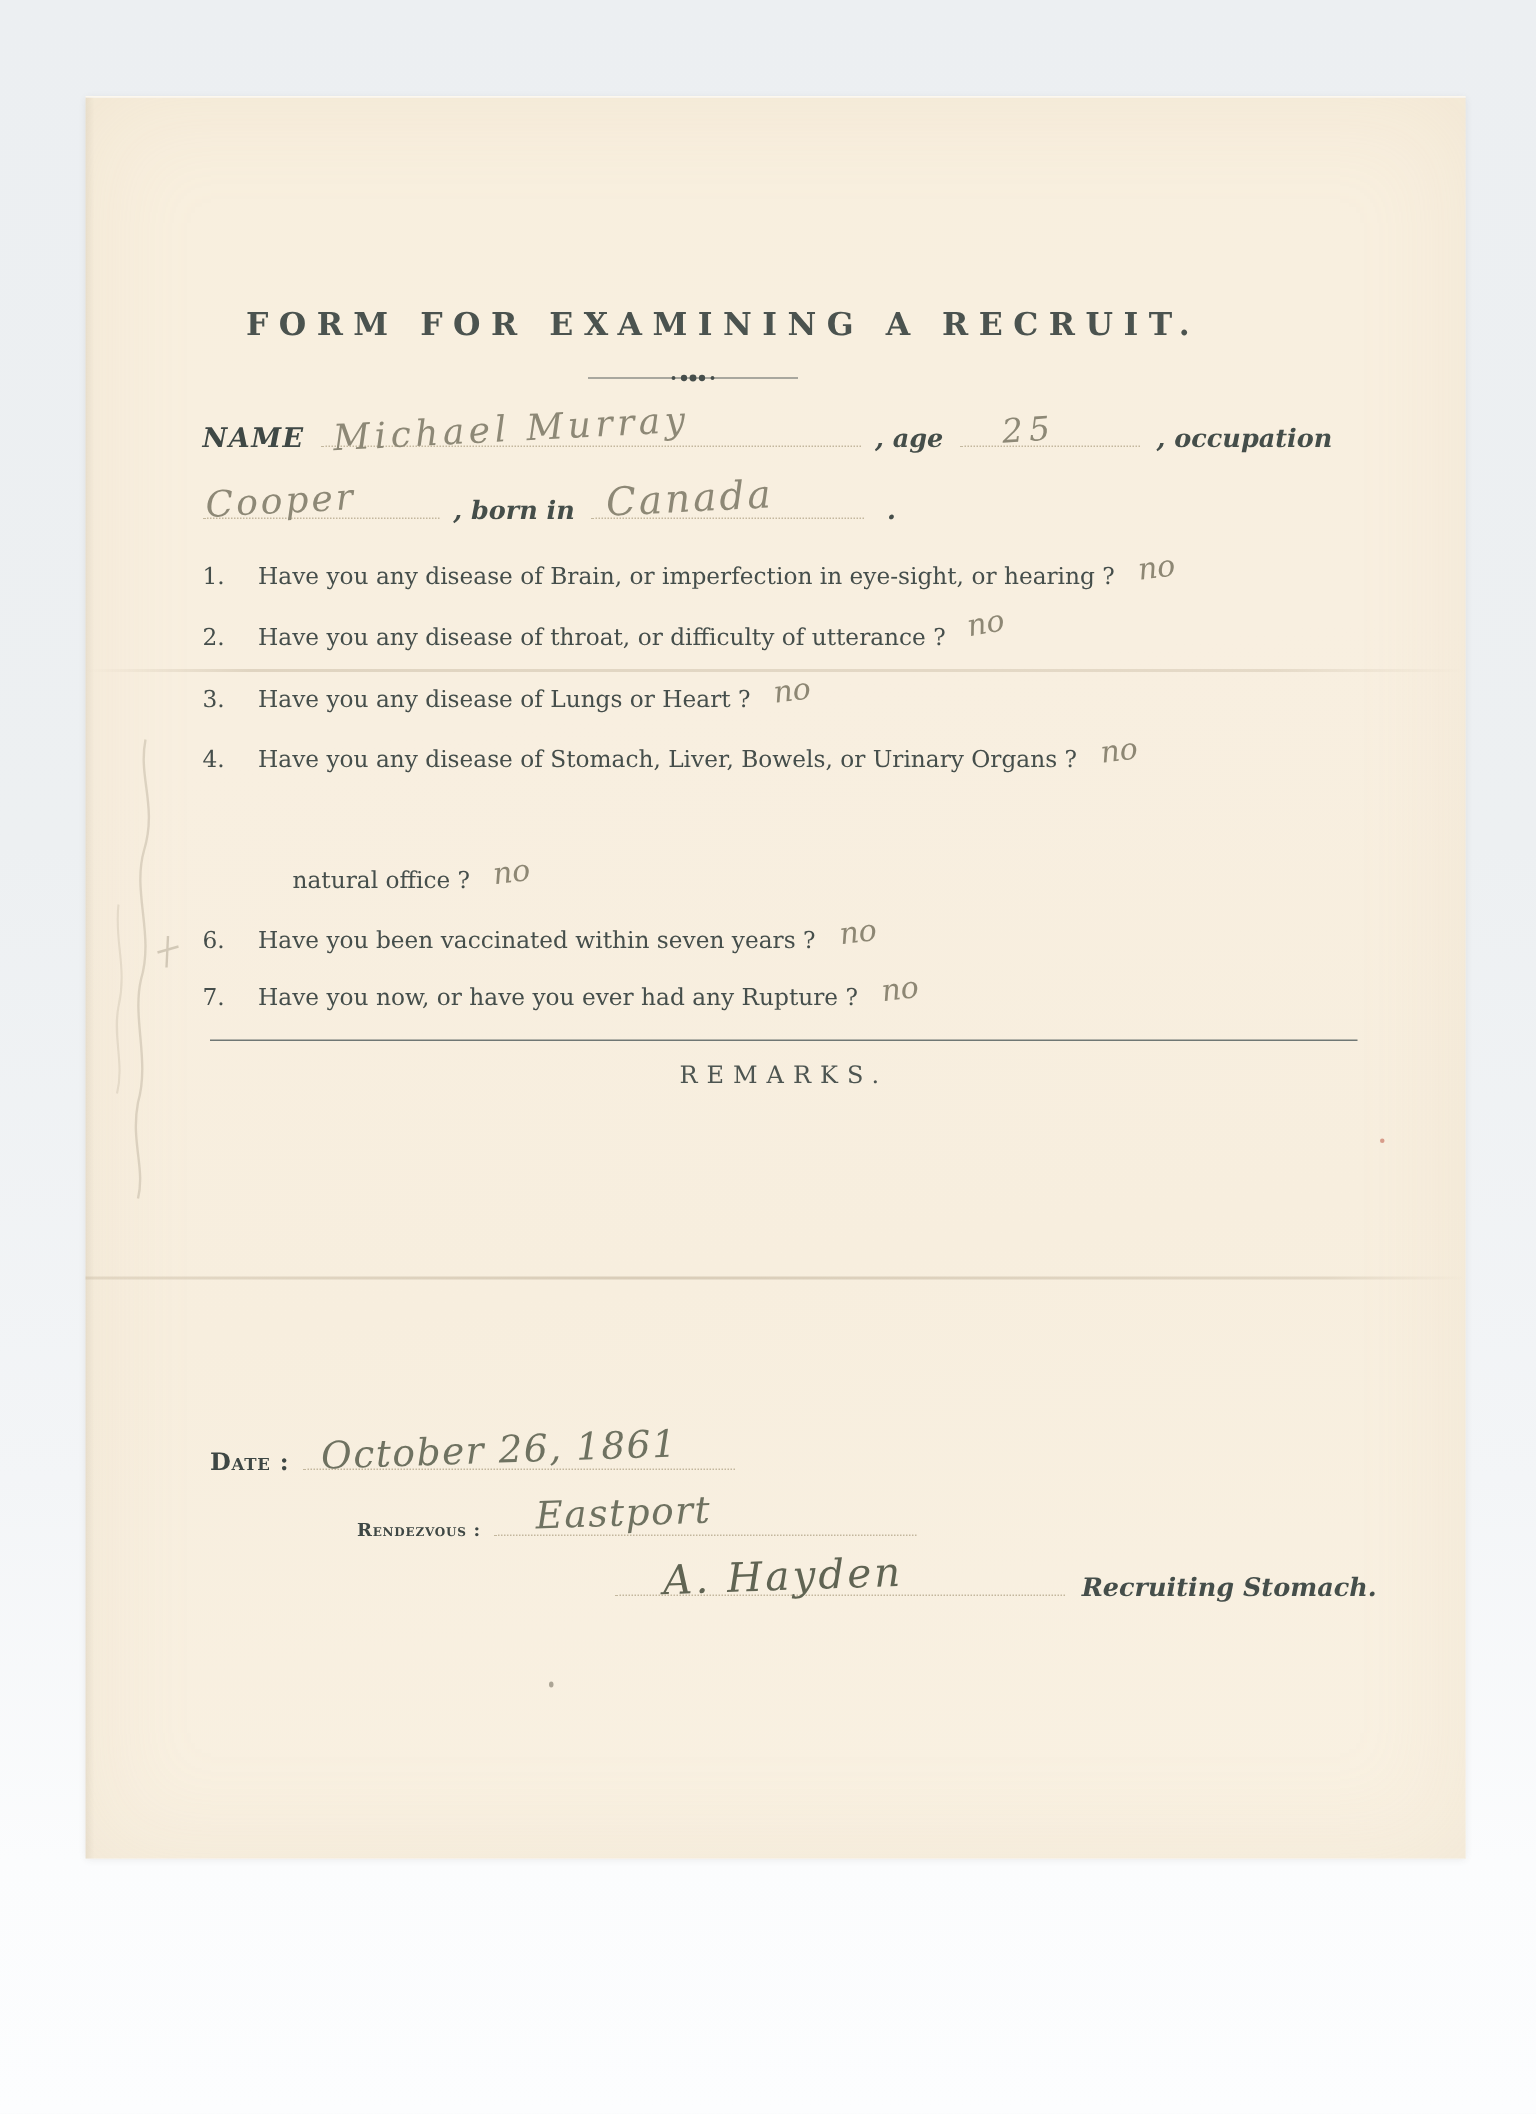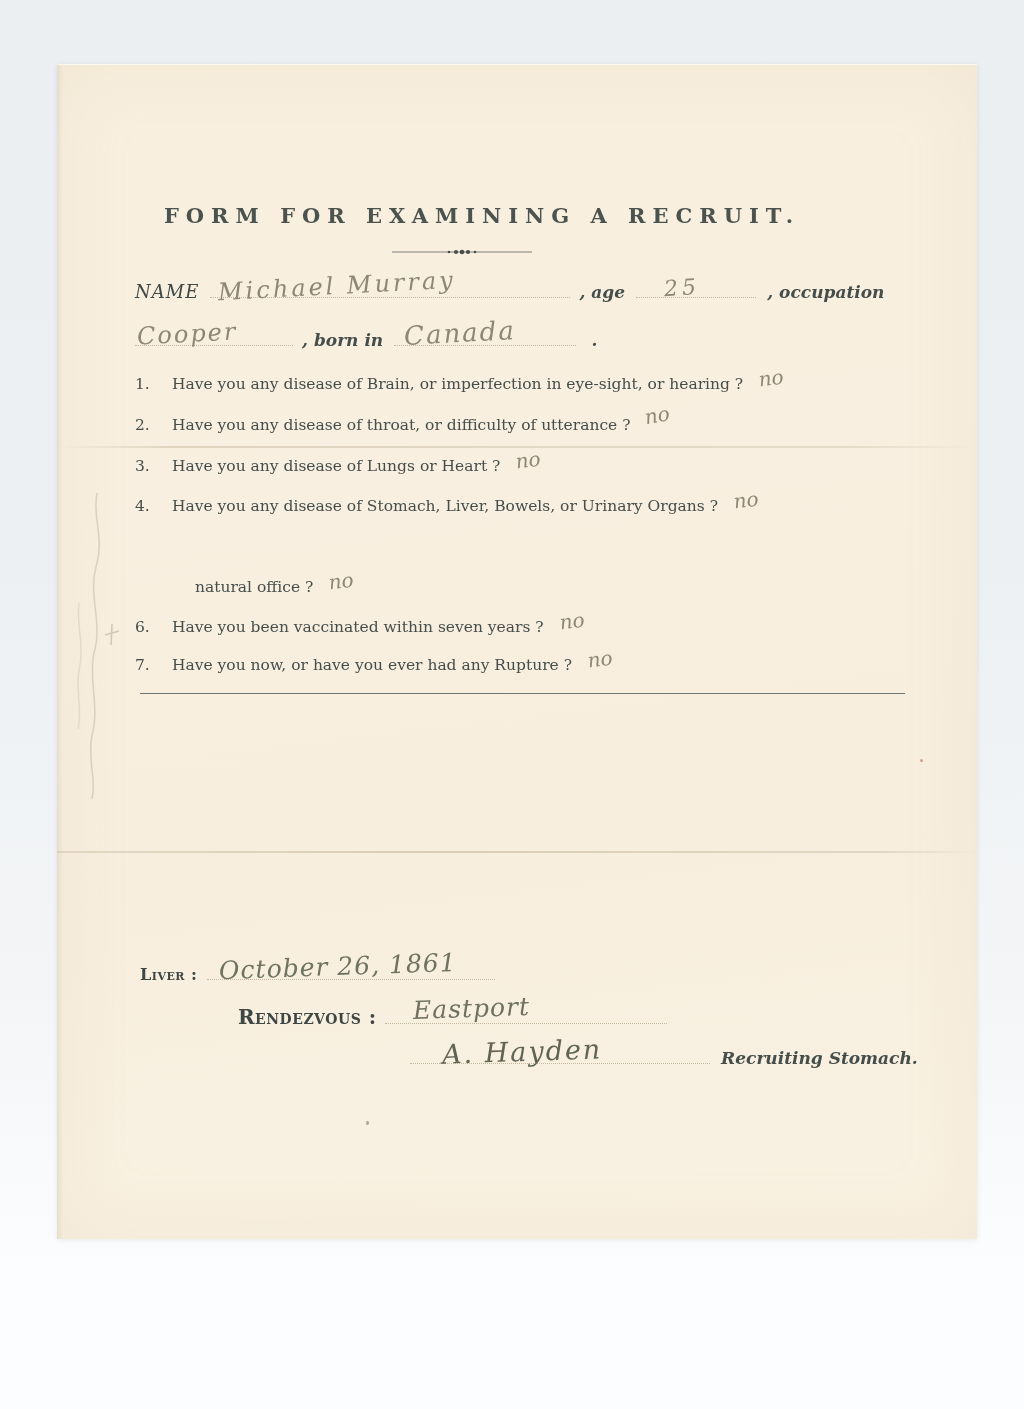--- a/index.html
+++ b/index.html
@@ -11,21 +11,21 @@
     box-shadow:0 1px 5px rgba(60,60,60,.10), inset 0 0 70px rgba(214,196,162,.18);
     border-top:1px solid #fdf8ee;}
   .paper-edge-left{position:absolute;left:0;top:0;width:6px;height:100%;
     background:linear-gradient(90deg,rgba(120,110,90,.10),rgba(255,255,255,0));}
   
   .title{position:absolute;top:138px;left:0;width:850px;text-align:center;
     font-size:21px;font-weight:bold;letter-spacing:7px;color:#4b534f;}
   .divider{position:absolute;top:182px;left:335px;}
   .pline{position:absolute;white-space:nowrap;}
   .plabel{font-style:italic;font-weight:600;color:#454e4a;font-size:17px;}
-  .name-label{font-style:italic;font-weight:normal;color:#3f4845;font-size:18px;letter-spacing:1px;}
+  .name-label{font-style:italic;font-weight:bold;color:#3f4845;font-size:18px;letter-spacing:1px;}
   .fill{display:inline-block;position:relative;border-bottom:1px dotted #c3b79e;height:22px;vertical-align:baseline;}
   .hand{font-family:"DejaVu Serif","Liberation Serif",serif;font-style:italic;color:#8d8876;
     white-space:nowrap;display:inline-block;}
   .fill>.hand{position:absolute;bottom:-3px;}
   .q{position:absolute;left:78px;right:58px;font-size:15.5px;color:#454e4b;white-space:nowrap;}
   .qnum{display:inline-block;width:37px;color:#454e4b;}
   .qtext{color:#454e4b;}
   .q .ans{font-size:20px;margin-left:16px;transform:rotate(-7deg) translateY(-4px);color:#8d8774;}
   .just{display:inline-block;width:733px;text-align:justify;text-align-last:justify;white-space:normal;}
   .rule{position:absolute;top:628px;left:83px;width:765px;border-top:1px solid #6f7774;}
@@ -110,29 +110,30 @@
       <span class="qtext">natural office ?</span><span class="hand ans">no</span>
     </div>
     <div class="q" style="top:548px;">
       <span class="qnum">6.</span><span class="qtext">Have you been vaccinated within seven years ?</span><span class="hand ans">no</span>
     </div>
     <div class="q" style="top:586px;">
       <span class="qnum">7.</span><span class="qtext">Have you now, or have you ever had any Rupture ?</span><span class="hand ans">no</span>
     </div>
 
     <div class="rule"></div>
+    <div class="remarks">REMARKS.</div>
 
     <div class="pline" style="top:892px;left:83px;">
-      <span class="sc">Liver :</span>
+      <span class="sc">Date :</span>
       <span class="fill" style="width:288px;margin-left:4px;">
         <span class="hand hand-big" style="left:12px;bottom:-2px;">October 26, 1861</span>
       </span>
     </div>
     <div class="pline" style="top:936px;left:181px;">
-      <span class="sc" style="font-size:20px;">Rendezvous :</span>
+      <span class="sc" style="font-size:12px;">Rendezvous :</span>
       <span class="fill" style="width:282px;margin-left:3px;">
         <span class="hand hand-big" style="left:28px;bottom:0;">Eastport</span>
       </span>
     </div>
     <div class="pline" style="top:974px;left:353px;">
       <span class="fill" style="width:300px;height:24px;">
         <span class="hand hand-sig" style="left:32px;bottom:-4px;">A. Hayden</span>
       </span>
       <span class="officer">Recruiting Stomach.</span>
     </div>

